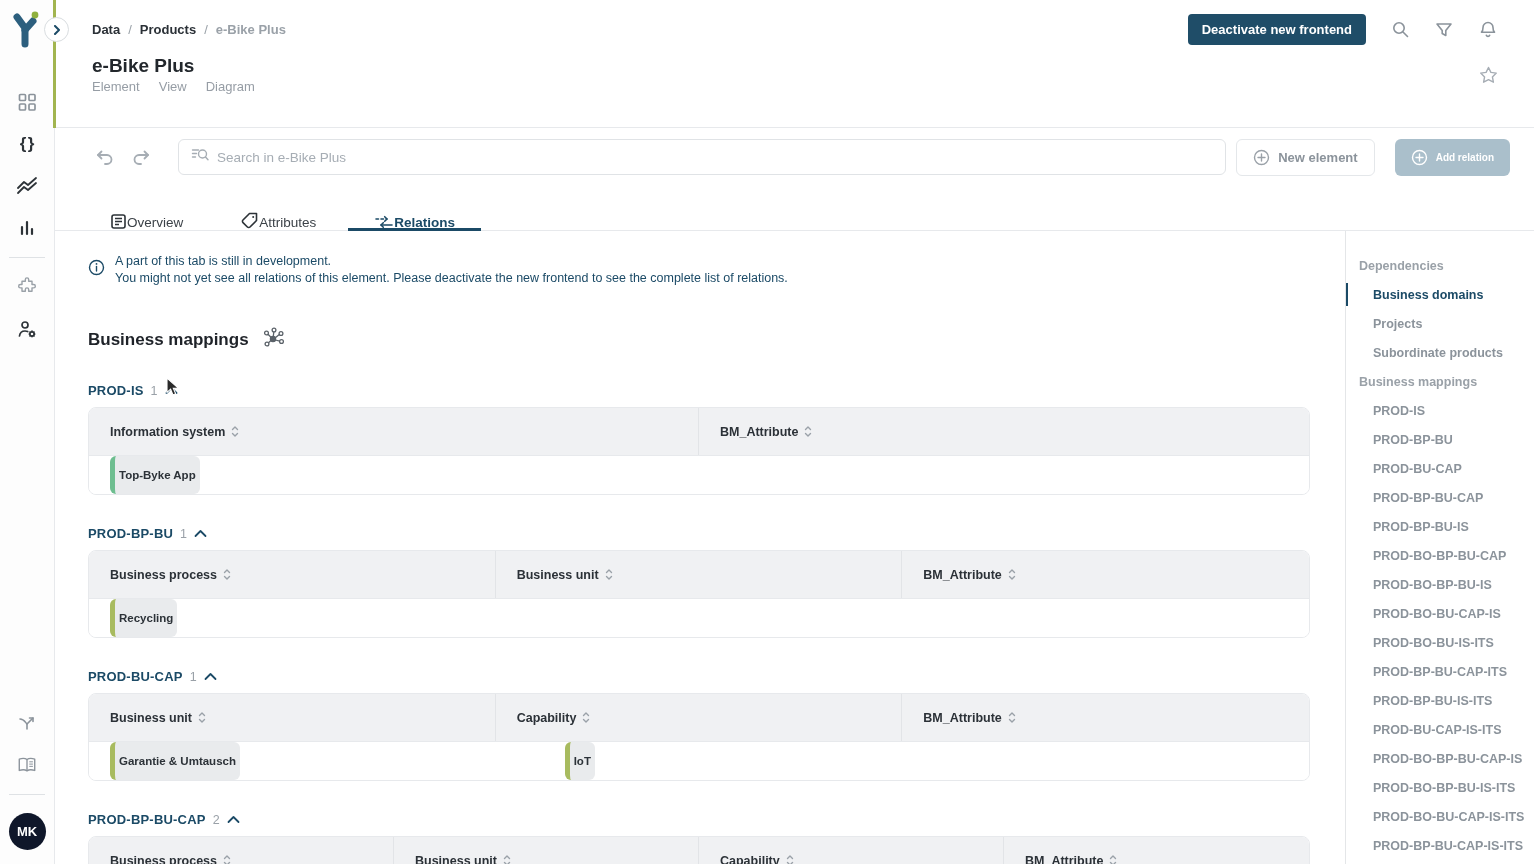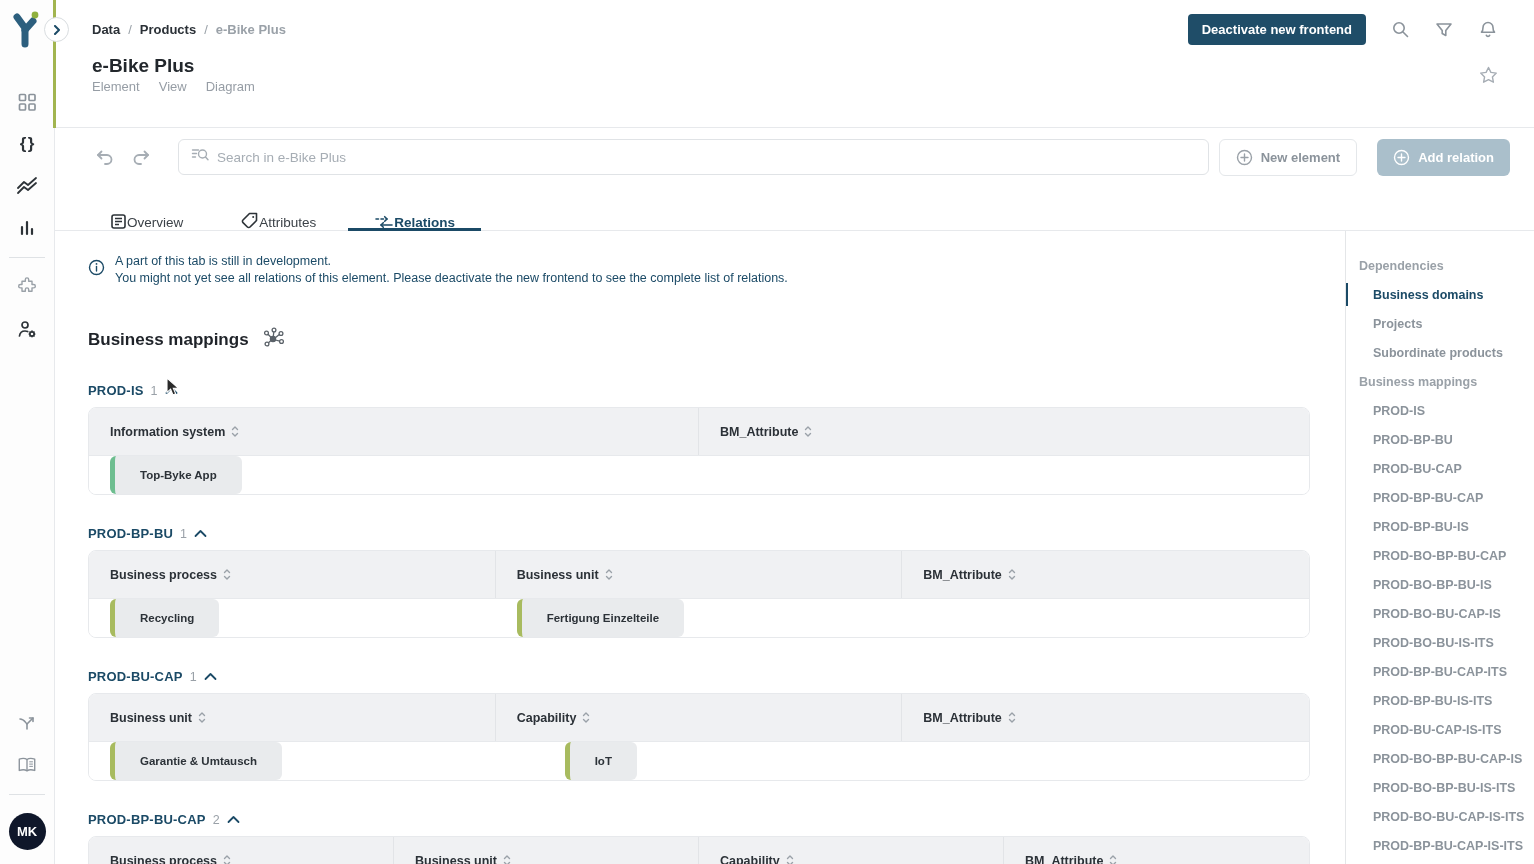--- a/index.html
+++ b/index.html
@@ -42,21 +42,21 @@
   .tool-ic { width:26px; height:26px; display:flex; align-items:center; justify-content:center; cursor:pointer; }
   .search-box { flex:1; max-width:1100px; height:36px; border:1px solid #e0e3e6; border-radius:6px;
     display:flex; align-items:center; padding:0 12px; gap:8px; margin-left:14px; background:#fff; }
   .search-box input { border:none; outline:none; flex:1; font-size:13.5px; color:#3c4248;
     font-family:inherit; background:transparent; }
   .search-box input::placeholder { color:#a6adb4; }
   .toolbar-right { margin-left:auto; display:flex; gap:20px; }
   .btn-outline { display:flex; align-items:center; gap:8px; background:#fff; border:1px solid #e4e7ea;
     color:#8b939b; border-radius:6px; font-size:13px; font-weight:700; padding:0 16px; height:37px; cursor:pointer; font-family:inherit; }
   .btn-muted { display:flex; align-items:center; gap:8px; background:#aabfcb; border:none; color:#fff;
-    border-radius:6px; font-size:13px; font-weight:700; padding:0 16px; height:37px; cursor:pointer; font-family:inherit; }
+    border-radius:6px; font-size:10px; font-weight:700; padding:0 16px; height:37px; cursor:pointer; font-family:inherit; }
 
   
   .tabs { height:45px; display:flex; align-items:stretch; padding-left:29px; border-bottom:1px solid #e7e9ec; gap:6px; }
   .tab { display:flex; align-items:flex-end; padding:0 26px; font-size:13.5px; color:#3c4248;
     cursor:pointer; position:relative; }
   .tab.active { color:#1b4a66; font-weight:700; }
   .tab.active::after { content:""; position:absolute; left:0; right:0; bottom:-1px; height:3px; background:#1b4a66; }
 
   
   .content-row { flex:1; display:flex; min-height:0; }
@@ -71,21 +71,21 @@
   .section-count { color:#9aa1a8; font-size:12.5px; }
   .tbl { margin-top:9px; border:1px solid #e7e9ec; border-radius:8px; overflow:hidden; background:#fff; }
   .tbl-head { display:flex; background:#f0f1f3; border-bottom:1px solid #e7e9ec; }
   .tbl-head .cell { height:47px; display:flex; align-items:center; gap:6px; padding-left:21px;
     font-size:12.5px; font-weight:700; color:#2b3137; border-right:1px solid #e2e4e7; }
   .tbl-head .cell:last-child { border-right:none; }
   .tbl-row { display:flex; background:#fff; }
   .tbl-row .cell { height:38px; display:flex; align-items:center; padding-left:21px; }
   .cols-2 .cell { width:50%; } .cols-3 .cell { width:33.333%; } .cols-4 .cell { width:25%; }
   .chip { display:inline-flex; align-items:center; height:38px; background:#e9ebed; border-radius:6px;
-    border-left:5px solid #a8bb5f; padding:0 25px; font-size:11.5px; font-weight:700; color:#2c3238; cursor:pointer; }
+    border-left:5px solid #a8bb5f; padding:0 4px; font-size:11.5px; font-weight:700; color:#2c3238; cursor:pointer; }
 
   .toc { width:189px; flex:0 0 189px; border-left:1px solid #e4e6e8; padding:20px 0 0 13px; position:relative; overflow:hidden; }
   .toc-heading { font-size:12.5px; font-weight:700; color:#9aa1a8; margin-bottom:0; height:29px; display:flex; align-items:center; }
   .toc-item { font-size:12.5px; font-weight:700; color:#8b939b; height:29px; display:flex; align-items:center;
     padding-left:14px; cursor:pointer; position:relative; white-space:nowrap; }
   .toc-item.active { color:#1b4a66; }
   .toc-item.active::before { content:""; position:absolute; left:-14px; top:3px; bottom:3px; width:3px; background:#1b4a66; }
 
   .cursor { position:absolute; left:166px; top:377px; z-index:60; pointer-events:none; }
 </style>
@@ -369,23 +369,20 @@
                   <span>BM_Attribute</span>
                 <svg width="8" height="13" viewBox="0 0 8 13" fill="none" stroke="#9aa1a8" stroke-width="1.4" stroke-linecap="round" stroke-linejoin="round">
                     <path d="M1.5 4.5 L4 2 L6.5 4.5"></path>
                     <path d="M1.5 8.5 L4 11 L6.5 8.5"></path>
                   </svg>
                 </div>
             </div>
             <div class="tbl-row">
               <div class="cell">
                   <span class="chip" style="border-left-color: rgb(168, 187, 95);">Recycling</span>
-                </div>
-              <div class="cell">
-                  <span class="chip" style="border-left-color: rgb(168, 187, 95);">Fertigung Einzelteile</span>
                 </div>
               <div class="cell"></div>
             </div>
           </div>
         </section>
 
         <section class="section">
           <div class="section-hdr">
             <span class="section-id">PROD-BU-CAP</span>
             <span class="section-count">1</span>

